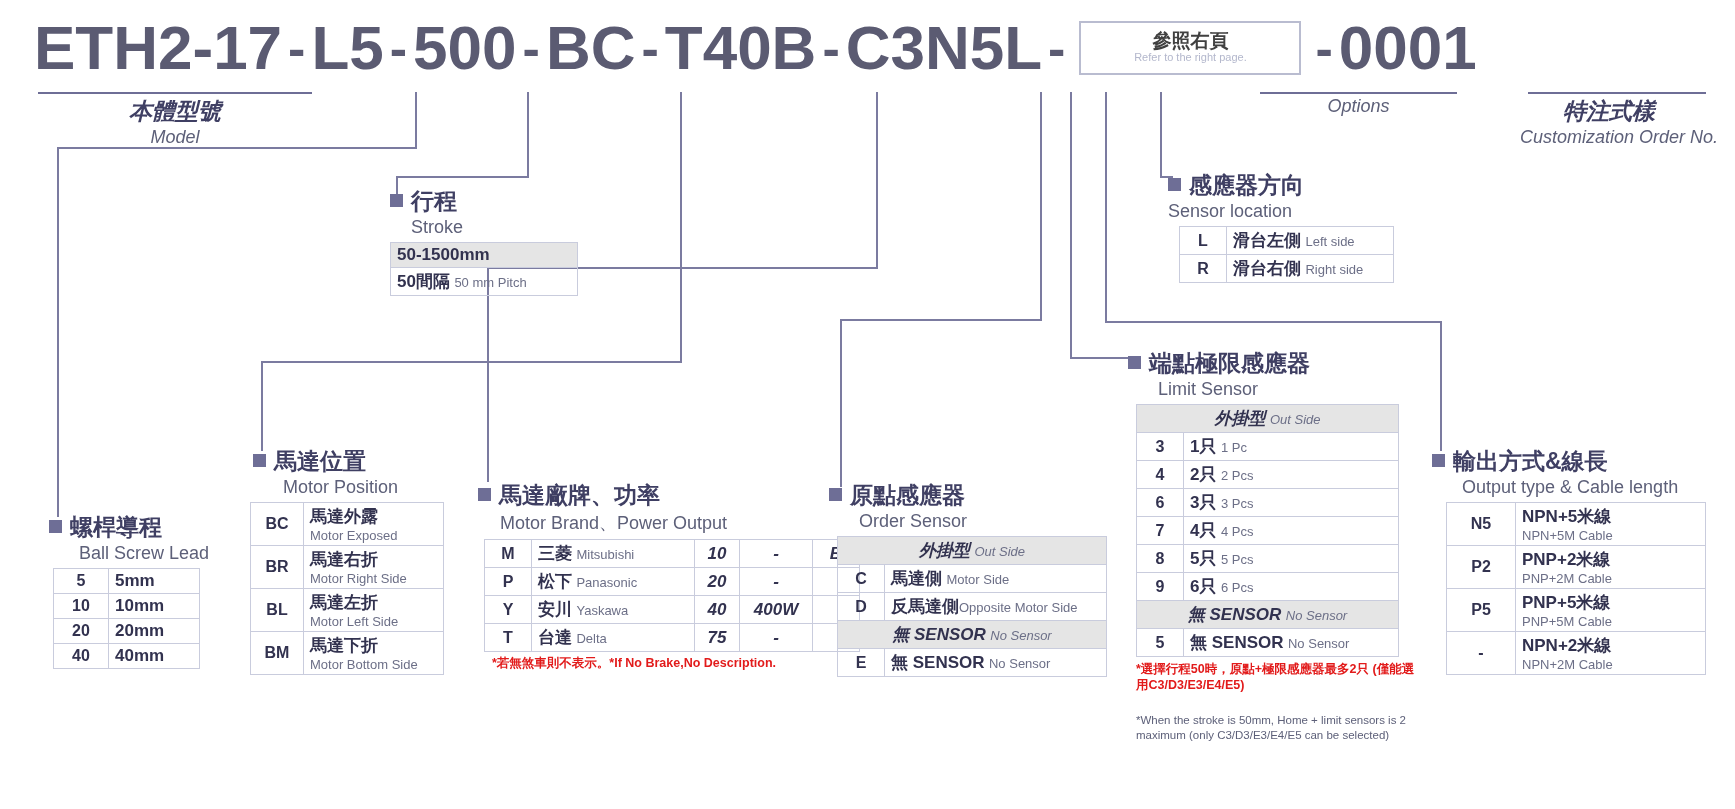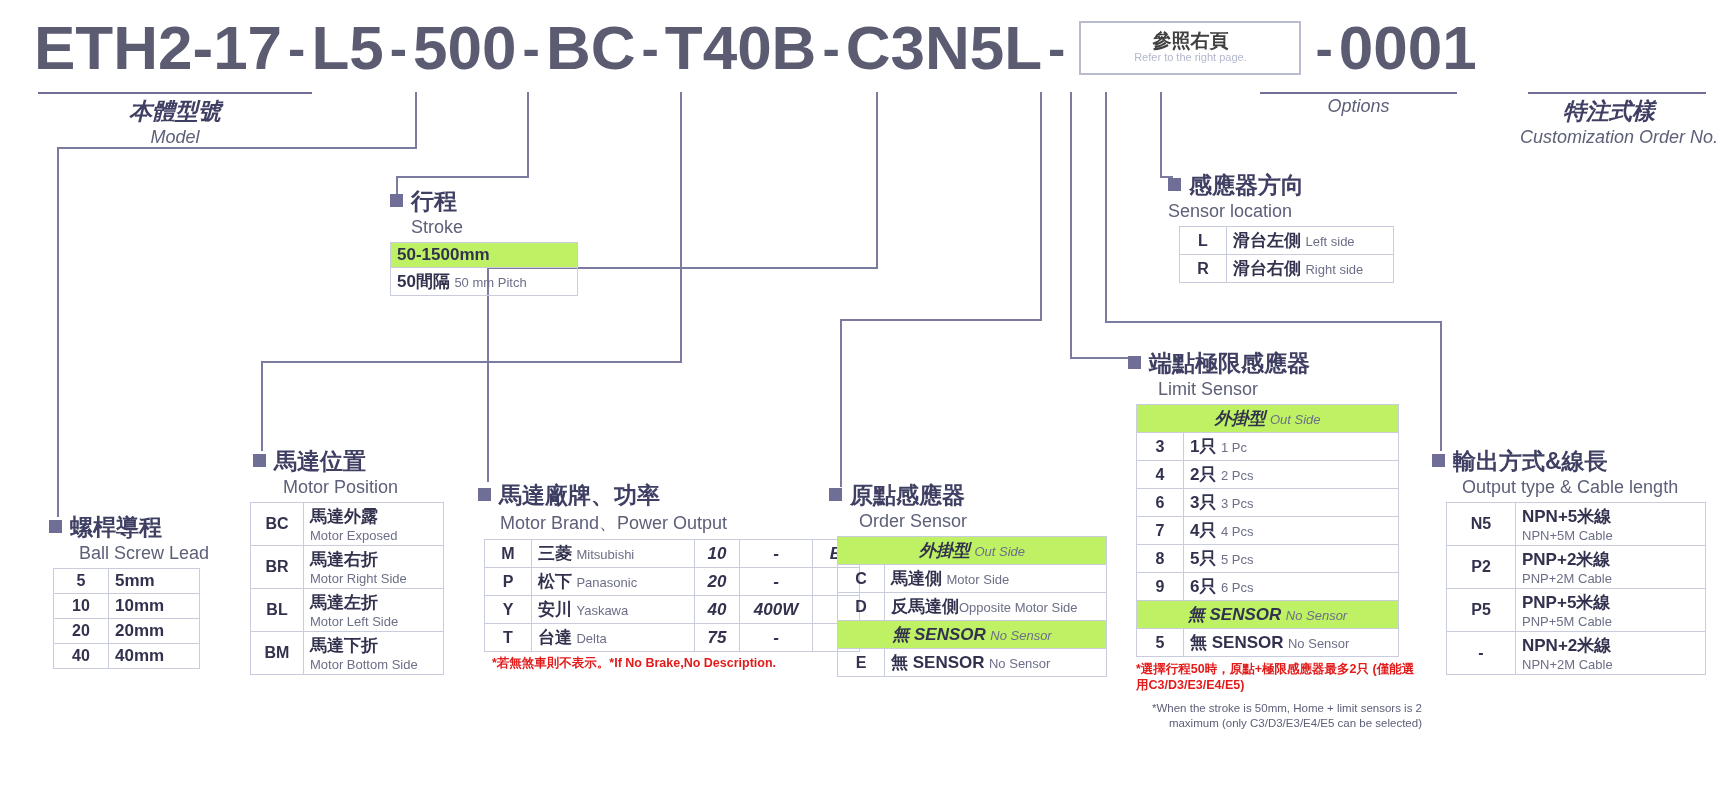--- a/index.html
+++ b/index.html
@@ -19,21 +19,21 @@
   .hd{font-size:23px;font-weight:bold;color:#3f3f63;white-space:nowrap;}
   .hd-en{font-size:18px;color:#5d6079;white-space:nowrap;}
   .ttl{position:absolute;}
   .ctr{text-align:center;font-style:italic;}
 
   
   table{border-collapse:collapse;}
   .tb td{border:1px solid #c9ccdd;padding:2px 6px;font-size:16px;color:#32324f;vertical-align:middle;}
   .tb .zh{font-weight:bold;font-size:17px;}
   .tb .en{font-weight:normal;font-size:13px;color:#6c6f87;}
-  .hdrow td{background:#bef264;font-weight:bold;}
+  .hdrow td{background:#e5e5e5;font-weight:bold;}
   .keycell{text-align:center;font-weight:bold;font-size:17px;width:34px;}
   .note-red{color:#e21b1b;font-size:12.5px;font-weight:bold;line-height:1.25;}
   .note-sm{color:#5d6079;font-size:11.5px;line-height:1.28;}
 
   
   .ln{position:absolute;background:#7b7ba0;}
   .lnv{width:1.6px;}
   .lnh{height:1.6px;}
 
   .under{position:absolute;height:2px;background:#6e6e96;}
@@ -183,21 +183,21 @@
       <tr class="hdrow">
             <td colspan="2" class="ctr"><span class="zh">無 SENSOR</span> <span class="en">No Sensor</span></td>
           </tr>
       <tr>
             <td class="keycell">5</td>
             <td><span class="zh">無 SENSOR</span> <span class="en">No Sensor</span></td>
           </tr>
     </tbody>
       </table>
     <div class="note-red" style="width:286px;margin-top:5px;margin-left:8px;">*選擇行程50時，原點+極限感應器最多2只 (僅能選用C3/D3/E3/E4/E5)</div>
-    <div class="note-sm" style="width:286px;margin-top:8px;margin-left:8px;text-align:right;">*When the stroke is 50mm, Home + limit sensors is 2 maximum (only C3/D3/E3/E4/E5 can be selected)</div>
+    <div class="note-sm" style="width:286px;margin-top:20px;margin-left:8px;">*When the stroke is 50mm, Home + limit sensors is 2 maximum (only C3/D3/E3/E4/E5 can be selected)</div>
   </div>
 
   <div class="ttl" style="left:253px;top:446px;">
     <div>
       <span class="sq"></span><span class="hd">馬達位置</span>
     </div>
     <div class="hd-en" style="margin-left:30px;">Motor Position</div>
     <table class="tb" style="margin-top:4px;margin-left:-3px;width:194px;">
       <tbody>
           <tr>

